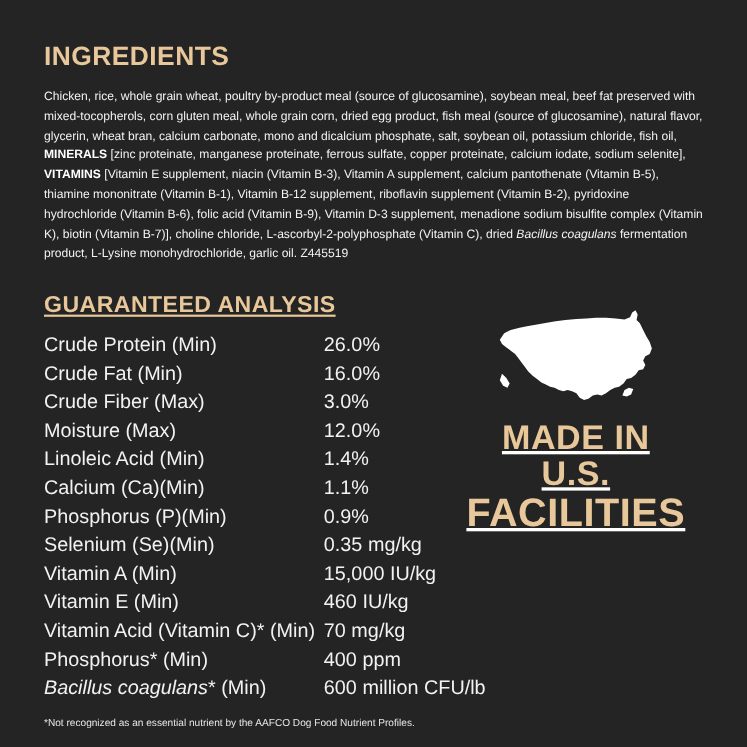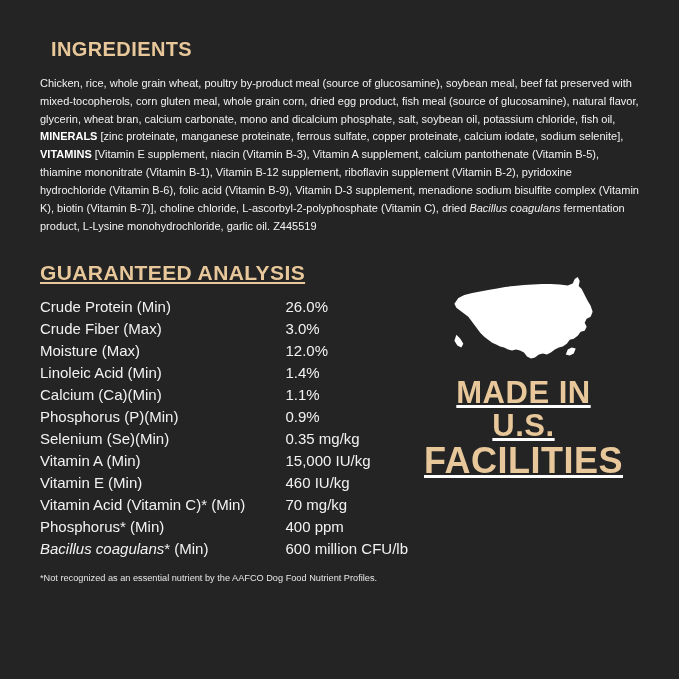--- a/index.html
+++ b/index.html
@@ -23,22 +23,21 @@
   }
   .section-title {
     color: #e8c89a;
     font-size: 21px;
     font-weight: bold;
     letter-spacing: 0.4px;
     margin: 0 0 14px 0;
     font-family: "Liberation Sans", sans-serif;
   }
   #ingredients-title {
-    font-size: 20px;
-    margin-left: 11px;
+    font-size: 24px;
   }
   .ingredients-body {
     font-size: 11px;
     line-height: 1.62;
     color: #f2f2f2;
     margin: 0;
     text-align: left;
     max-width: 605px;
   }
   .ingredients-body b {
@@ -58,21 +57,21 @@
     width: 368px;
     flex: 0 0 368px;
   }
   #guaranteed-analysis-title {
     margin-bottom: 10px;
     text-decoration: underline;
   }
   table.ga-table {
     border-collapse: collapse;
     width: 100%;
-    font-size: 15px;
+    font-size: 18px;
     color: #f2f2f2;
   }
   table.ga-table td {
     padding: 2.5px 0;
     vertical-align: baseline;
     white-space: nowrap;
   }
   table.ga-table td.nutrient {
     text-align: left;
     padding-right: 8px;
@@ -131,20 +130,24 @@
   <div class="ga-wrap">
 
     <div class="ga-left">
       <h2 class="section-title" id="guaranteed-analysis-title">GUARANTEED ANALYSIS</h2>
 
       <table class="ga-table">
         <tbody id="ga-tbody">
             <tr>
               <td class="nutrient">Crude Protein (Min)</td>
               <td class="value">26.0%</td>
+            </tr>
+            <tr>
+              <td class="nutrient">Crude Fat (Min)</td>
+              <td class="value">16.0%</td>
             </tr>
             <tr>
               <td class="nutrient">Crude Fiber (Max)</td>
               <td class="value">3.0%</td>
             </tr>
             <tr>
               <td class="nutrient">Moisture (Max)</td>
               <td class="value">12.0%</td>
             </tr>
             <tr>

